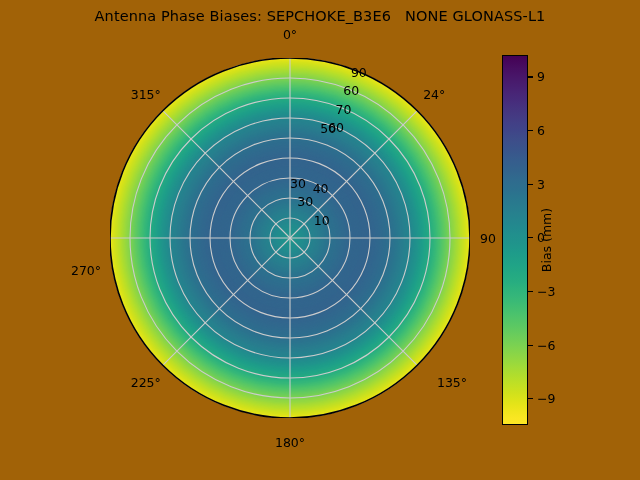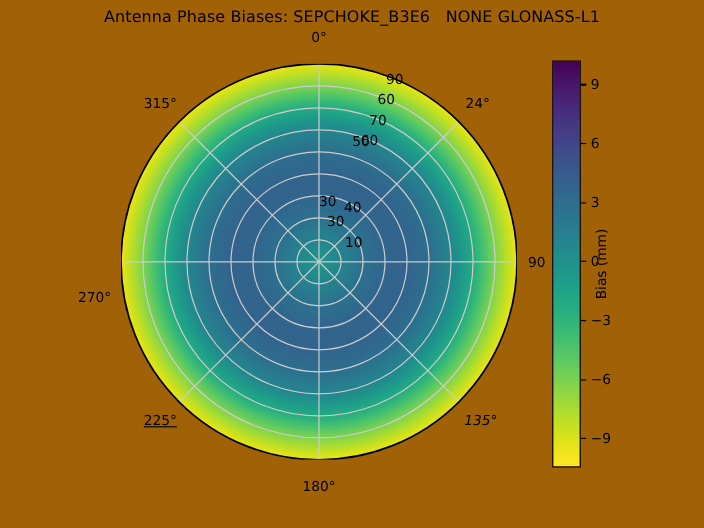--- a/index.html
+++ b/index.html
@@ -289,23 +289,23 @@
         <line x1="180" y1="180" x2="0.00" y2="180.00" stroke="#cccccc" stroke-width="1.1"></line>
         <line x1="180" y1="180" x2="52.72" y2="52.72" stroke="#cccccc" stroke-width="1.1"></line>
         <circle cx="180" cy="180" r="180" fill="none" stroke="#000000" stroke-width="1.6"></circle>
       </svg>
   </div>
 
   <div id="theta-labels">
       <div class="theta-label" style="left: 290px; top: 34px;">0°</div>
       <div class="theta-label" style="left: 434.25px; top: 93.7502px;">24°</div>
       <div class="theta-label" style="left: 488px; top: 238px;">90</div>
-      <div class="theta-label" style="left: 437px; top: 382.25px; font-style: italic;">135°</div>
+      <div class="theta-label" style="left: 452px; top: 382.25px;">135°</div>
       <div class="theta-label" style="left: 290px; top: 442px;">180°</div>
-      <div class="theta-label" style="left: 145.75px; top: 382.25px; text-decoration: underline;">225°</div>
+      <div class="theta-label" style="left: 145.75px; top: 382.25px;">225°</div>
       <div class="theta-label" style="left: 86px; top: 238px; margin-top: 32px;">270°</div>
       <div class="theta-label" style="left: 145.75px; top: 93.7502px;">315°</div>
     </div>
   <div id="r-labels">
       <div class="r-label" style="left: 297.654px; top: 219.522px; margin-left: 24px;">10</div>
       <div class="r-label" style="left: 305.307px; top: 201.045px;">30</div>
       <div class="r-label" style="left: 298px; top: 182.567px;">30</div>
       <div class="r-label" style="left: 320.615px; top: 164.09px; margin-top: 24px;">40</div>
       <div class="r-label" style="left: 328.268px; top: 128px;">50</div>
       <div class="r-label" style="left: 335.922px; top: 127.134px;">60</div>

